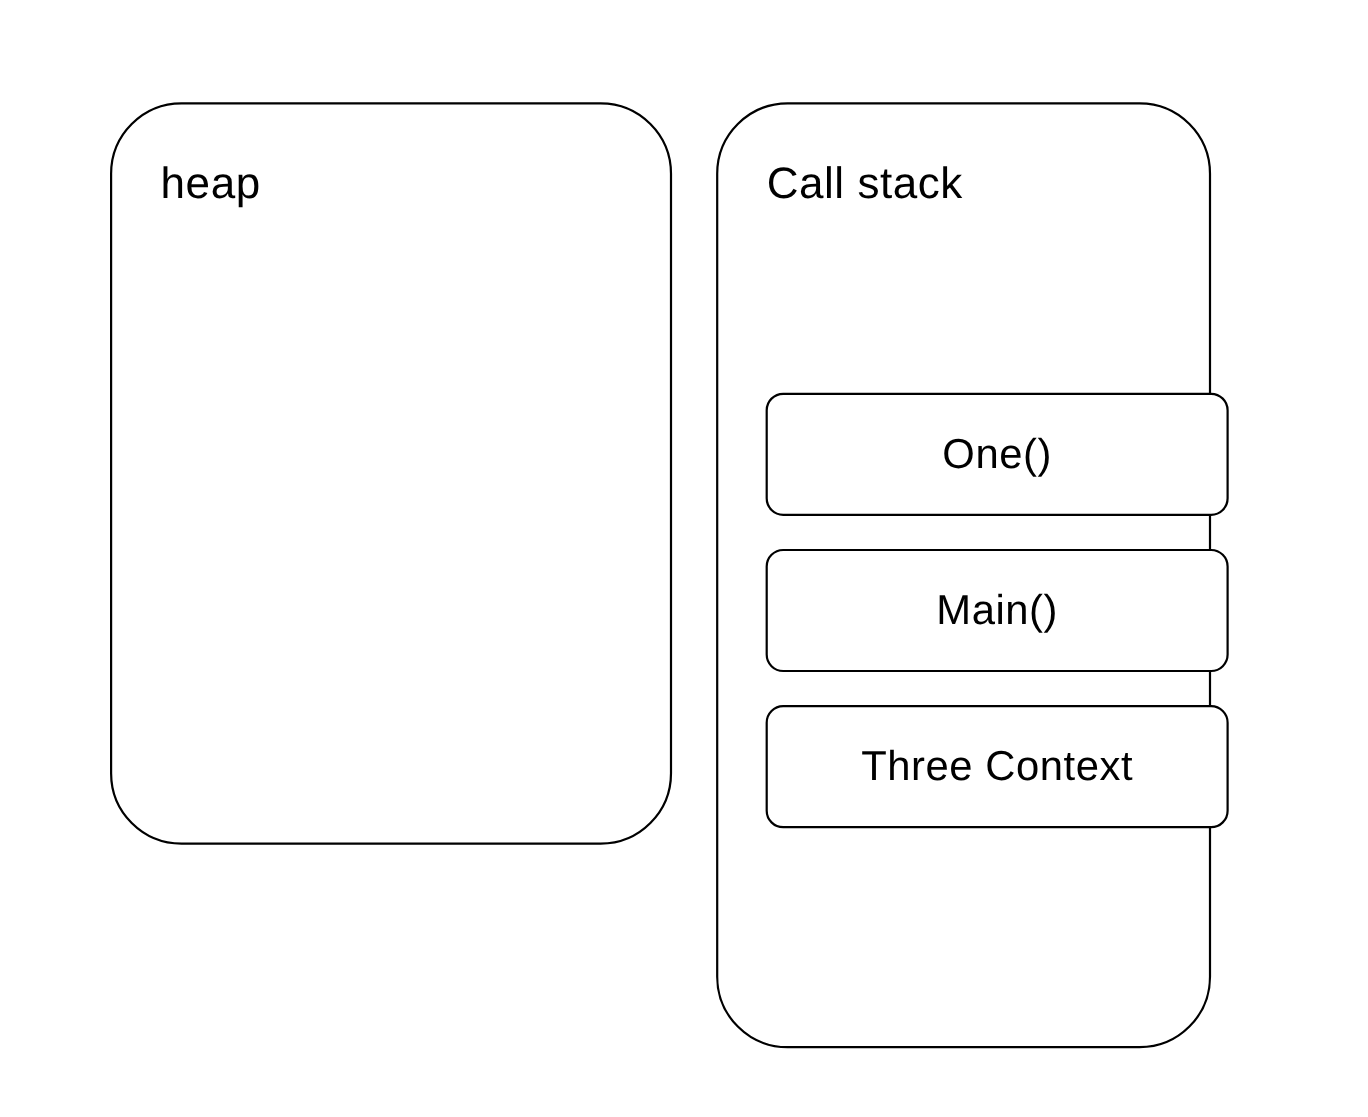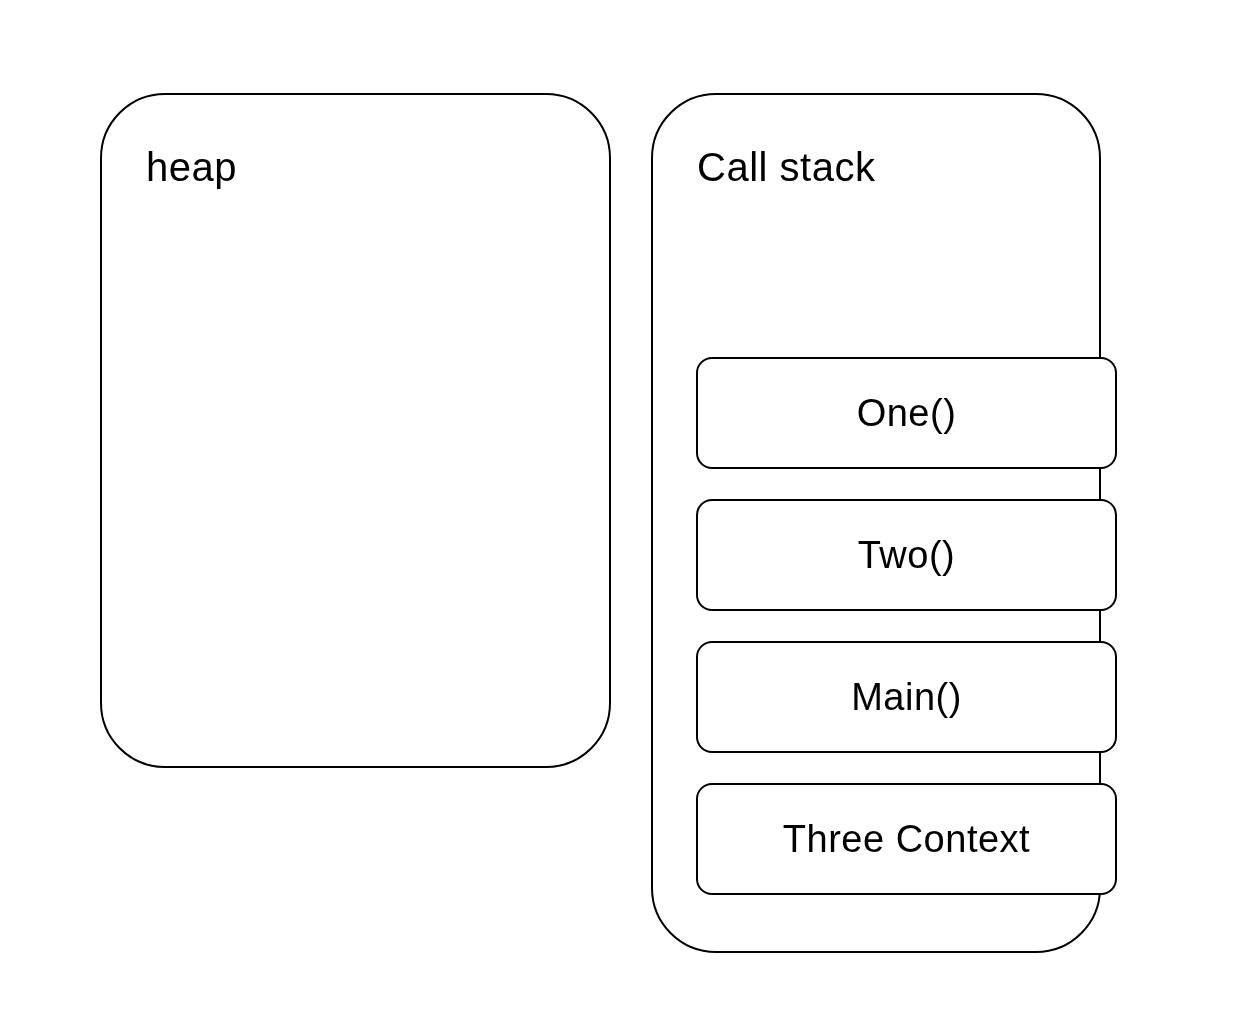--- a/index.html
+++ b/index.html
@@ -91,23 +91,20 @@
   </div>
 
   <div class="panel panel-callstack">
     <div class="panel-title">Call stack</div>
 
     <div class="frames">
       <div class="frame">
         <span class="frame-label">One()</span>
       </div>
       <div class="frame">
-        <span class="frame-label">Two()</span>
-      </div>
-      <div class="frame">
         <span class="frame-label">Main()</span>
       </div>
       <div class="frame">
         <span class="frame-label">Three Context</span>
       </div>
     </div>
   </div>
 
 </div>
 

